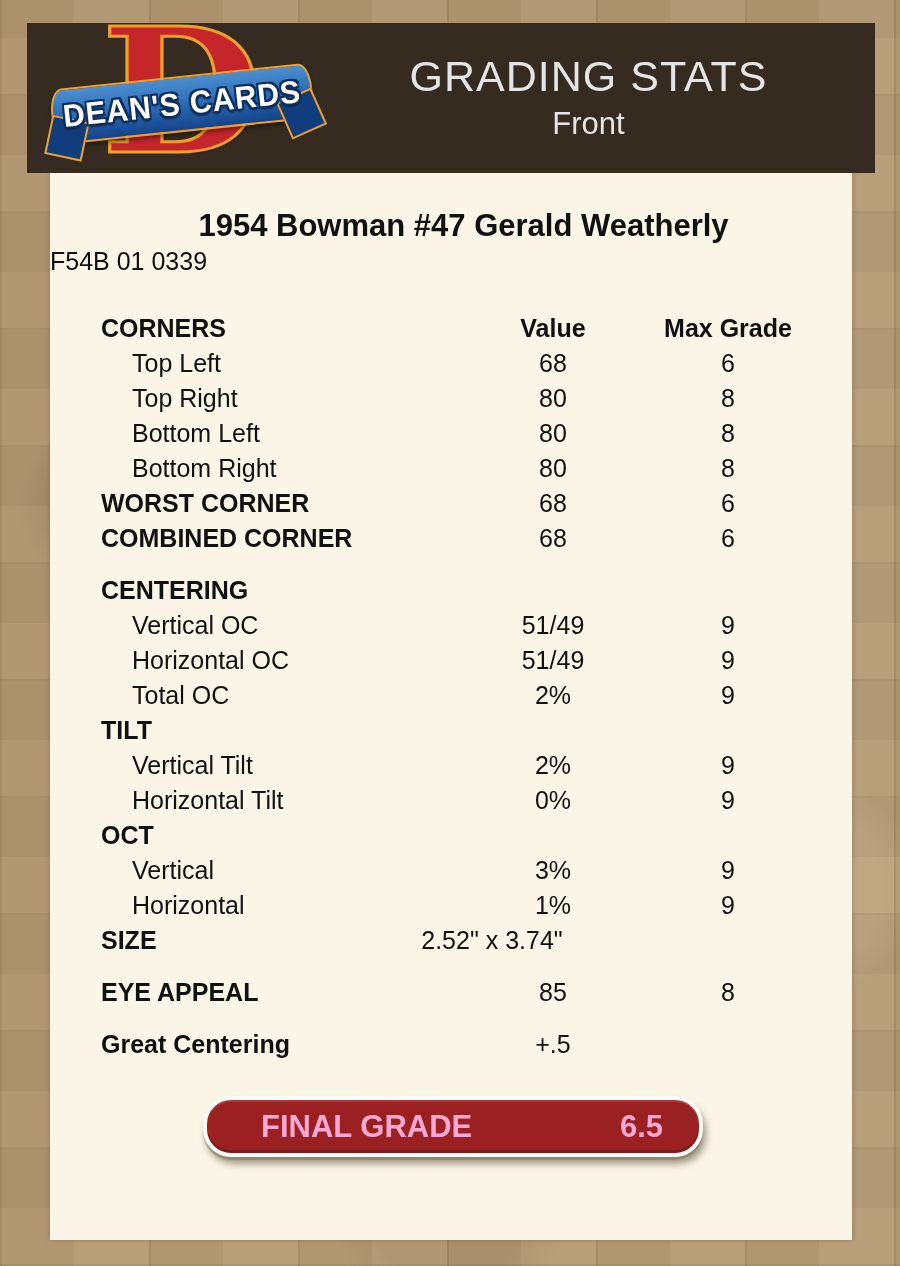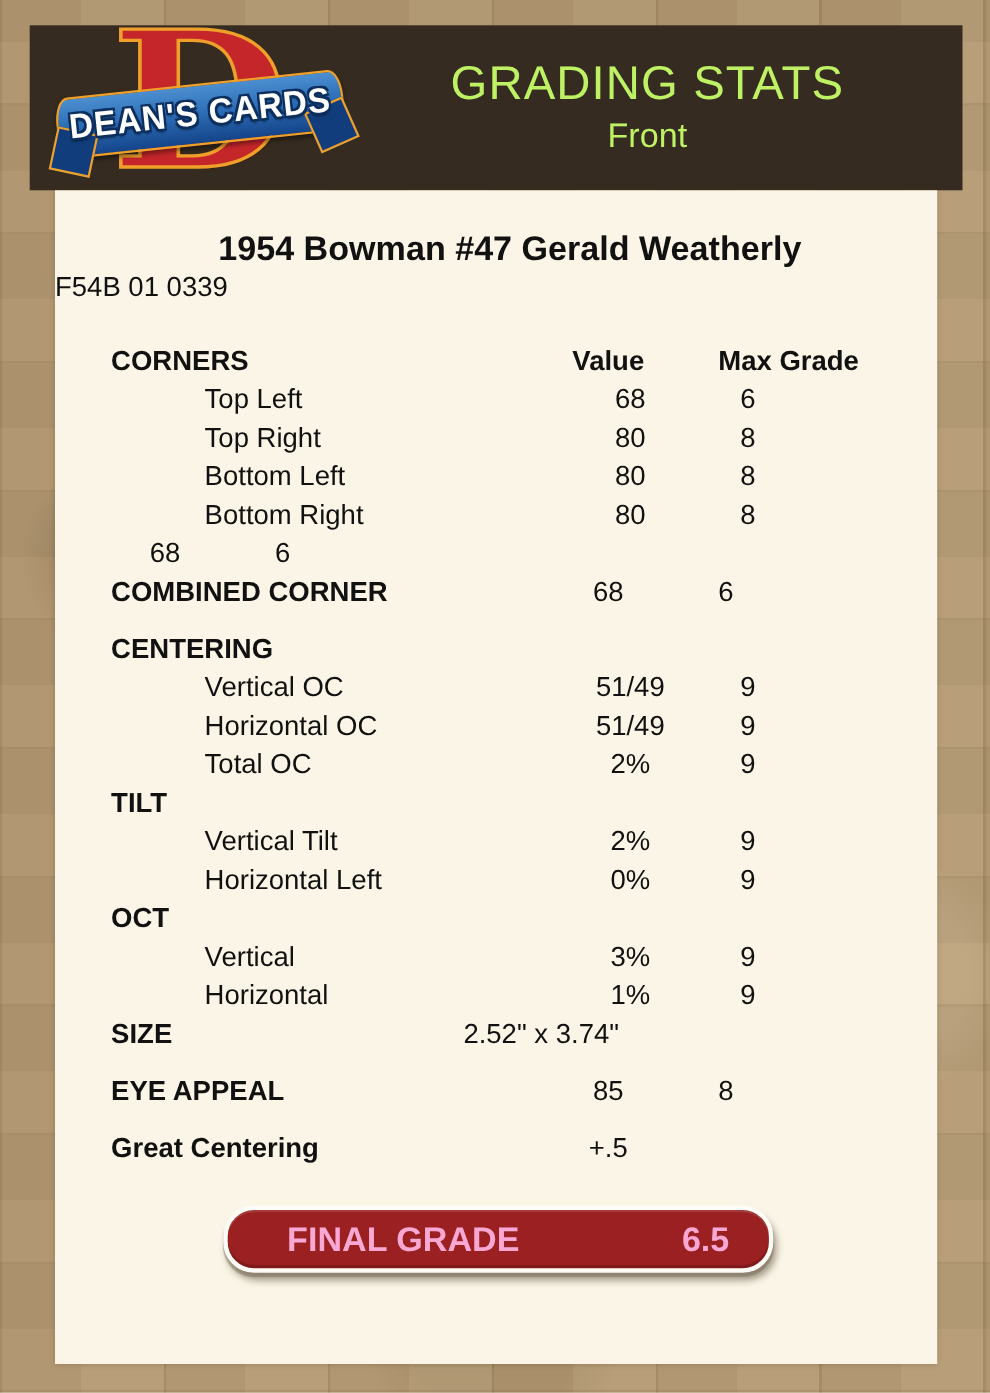--- a/index.html
+++ b/index.html
@@ -17,21 +17,21 @@
       radial-gradient(circle at 50% 95%, rgba(90,70,45,.10) 0 80px, transparent 120px);
     position:relative;
   }
 
   
   .header-bar {
     position:absolute; left:27px; top:23px; width:848px; height:150px;
     background:var(--header-bg,#352b20);
   }
   .header-titles {
-    position:absolute; left:285px; right:10px; top:27px; text-align:center; color:#bef264;
+    position:absolute; left:285px; right:10px; top:27px; text-align:center; color:#e5e5e5;
   }
   .header-title { font-size:43px; line-height:52px; font-weight:400; letter-spacing:1px; }
   .header-subtitle { font-size:31px; line-height:44px; font-weight:400; }
 
   
   .logo { position:absolute; left:30px; top:5px; width:245px; height:145px; }
   .logo-d {
     position:absolute; left:50px; top:-22px;
     font-family:"DejaVu Serif", serif; font-weight:700; font-size:172px; line-height:1;
     color:var(--logo-red,#c4262a);
@@ -69,24 +69,24 @@
   }
   .card-title { margin-top:37px; text-align:center; font-size:31px; font-weight:700; line-height:32px;margin-left:25px; }
   .card-serial { text-align:left; font-size:25px; font-weight:400; line-height:38px; }
 
   
   .stats { margin-top:31px; }
   .trow { display:flex; height:35px; align-items:center; font-size:25px; }
   .trow.gap-after { margin-bottom:17px; }
   .c-label { width:403px; padding-left:51px; }
   .c-value { width:200px; text-align:center; }
-  .c-max   { width:150px; text-align:left; }
+  .c-max   { width:150px; text-align:center; }
   .trow.colhead .c-label, .trow.colhead .c-value, .trow.colhead .c-max { font-weight:700; }
   .trow.section .c-label { font-weight:700; }
-  .trow.sub .c-label { padding-left:116px;margin-left:20px; }
+  .trow.sub .c-label { padding-left:82px; }
   .c-value.shift { transform:translateX(-61px); }
 
   
   .final-grade {
     position:absolute; left:153px; top:923px; width:500px; height:61px;
     background:var(--accent-red,#9a2021);
     border:4px solid #fdfcf6; border-radius:28px;
     box-shadow:3px 7px 7px rgba(105,93,74,.6), 0 3px 1px rgba(140,128,105,.5),
                inset 0 -3px 0 rgba(0,0,0,.18), inset 0 2px 0 rgba(255,255,255,.12);
     display:flex; align-items:center; justify-content:space-between;
@@ -135,20 +135,21 @@
         <span class="c-label">Bottom Left</span>
         <span class="c-value">80</span>
         <span class="c-max">8</span>
       </div>
       <div class="trow sub">
         <span class="c-label">Bottom Right</span>
         <span class="c-value">80</span>
         <span class="c-max">8</span>
       </div>
       <div class="trow section">
+        <span class="c-label">WORST CORNER</span>
         <span class="c-value">68</span>
         <span class="c-max">6</span>
       </div>
       <div class="trow section gap-after">
         <span class="c-label">COMBINED CORNER</span>
         <span class="c-value">68</span>
         <span class="c-max">6</span>
       </div>
       <div class="trow section">
         <span class="c-label">CENTERING</span>
@@ -174,21 +175,21 @@
         <span class="c-label">TILT</span>
         <span class="c-value"></span>
         <span class="c-max"></span>
       </div>
       <div class="trow sub">
         <span class="c-label">Vertical Tilt</span>
         <span class="c-value">2%</span>
         <span class="c-max">9</span>
       </div>
       <div class="trow sub">
-        <span class="c-label">Horizontal Left</span>
+        <span class="c-label">Horizontal Tilt</span>
         <span class="c-value">0%</span>
         <span class="c-max">9</span>
       </div>
       <div class="trow section">
         <span class="c-label">OCT</span>
         <span class="c-value"></span>
         <span class="c-max"></span>
       </div>
       <div class="trow sub">
         <span class="c-label">Vertical</span>

